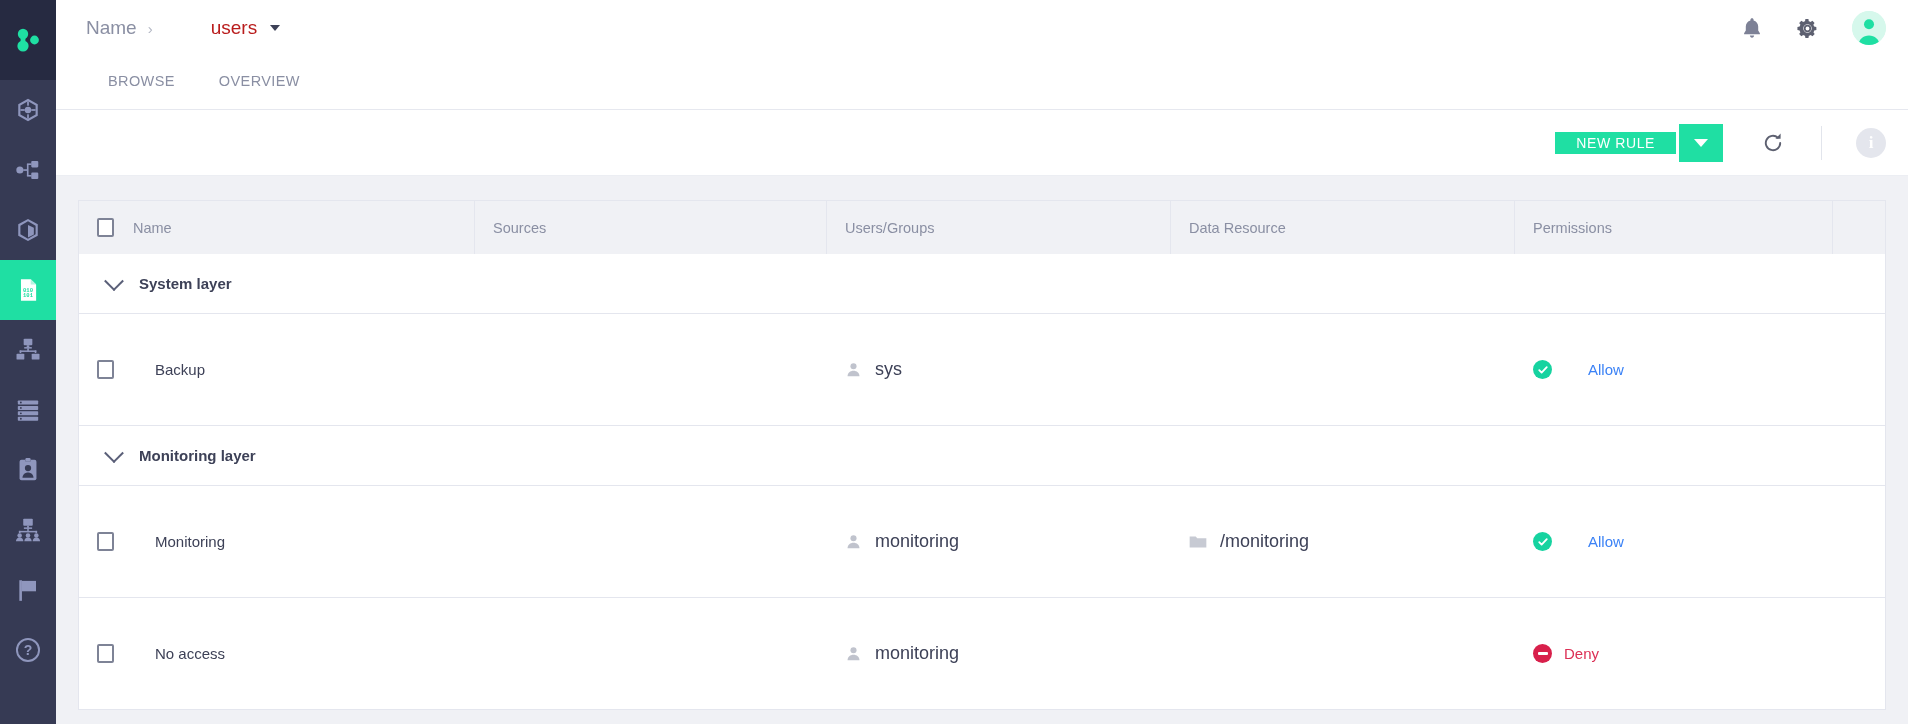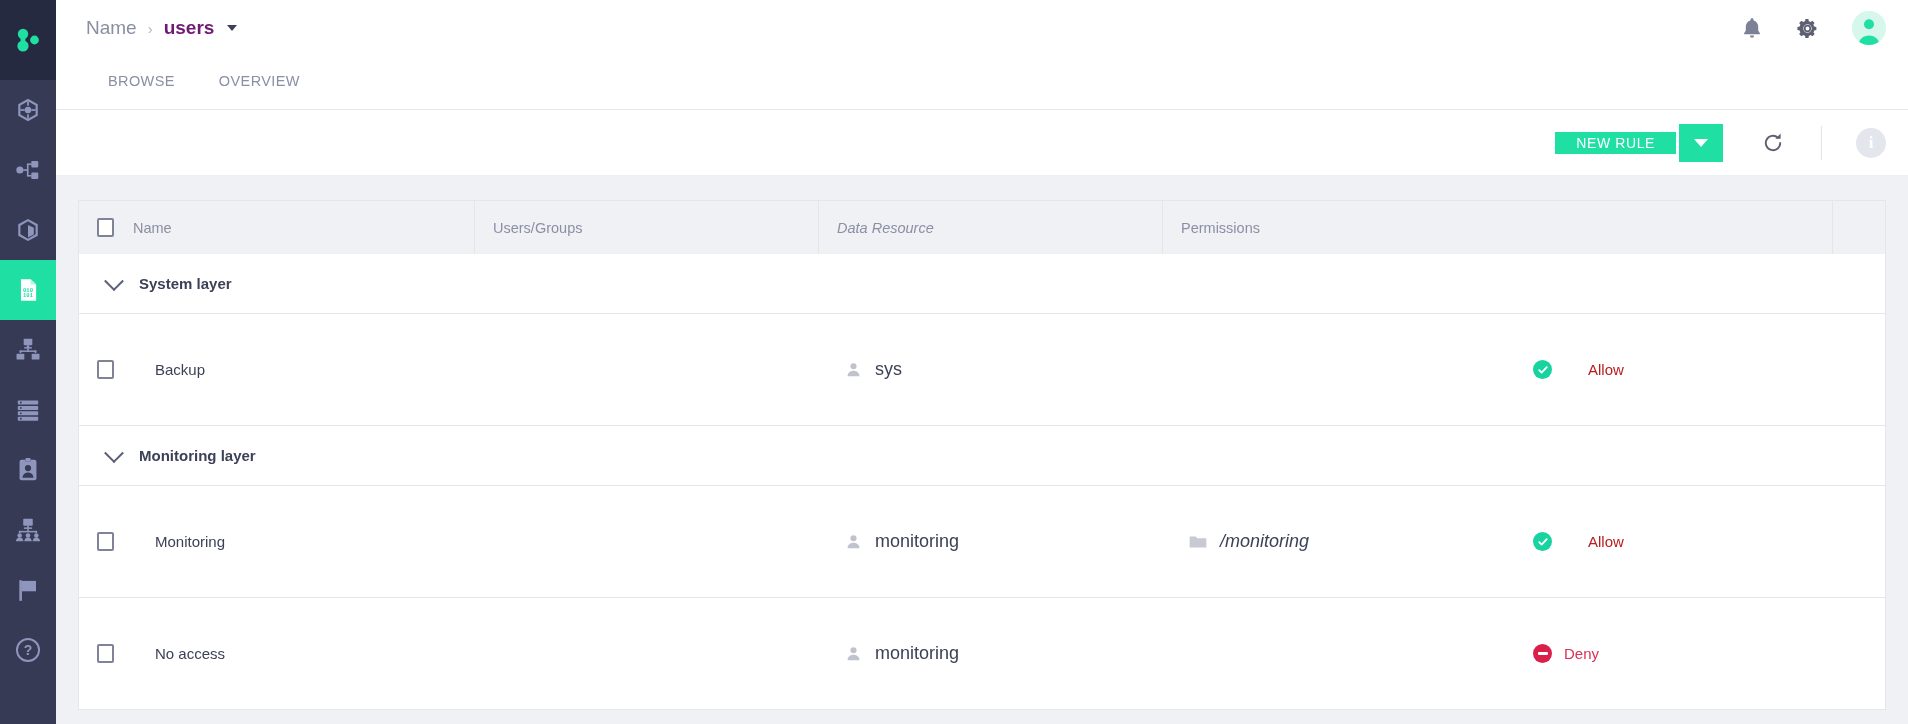--- a/index.html
+++ b/index.html
@@ -32,21 +32,21 @@
   
   .main { flex: 1 1 auto; height: 724px; background: #ffffff; display: flex; flex-direction: column; }
 
   .topbar {
     height: 56px; flex: 0 0 56px; display: flex; align-items: center;
     padding: 0 22px 0 30px; background: #fff;
   }
   .breadcrumb { display: flex; align-items: center; gap: 11px; font-size: 19px; }
   .bc-root { color: #8a8fa3; }
   .bc-sep { color: #b3b7c4; font-size: 15px; }
-  .bc-current { color: #701a75; font-weight: bold; }
+  .bc-current { color: #b91c1c; font-weight: normal; margin-left: 47px; }
   .bc-caret {
     width: 0; height: 0; margin-left: 2px;
     border-left: 5px solid transparent; border-right: 5px solid transparent;
     border-top: 6px solid #3d4157;
   }
   .topbar-spacer { flex: 1 1 auto; }
   .topbar-actions { display: flex; align-items: center; gap: 33px; }
   .icon-btn { cursor: pointer; display: flex; align-items: center; justify-content: center; }
   .avatar {
     width: 34px; height: 34px; border-radius: 50%;
@@ -102,21 +102,21 @@
     display: flex; align-items: center; height: 54px;
     background: #f0f1f5; border: 1px solid #e4e6ee; border-bottom: none;
   }
   .thead .cell { color: #8a8fa3; font-size: 14.5px; }
   .cell { padding: 0 18px; display: flex; align-items: center; height: 100%; }
 
   .c-check { flex: 0 0 36px; padding: 0 0 0 18px; }
   .c-name  { flex: 0 0 360px; border-right: 1px solid #e4e6ee; }
   .c-src   { flex: 0 0 352px; border-right: 1px solid #e4e6ee; }
   .c-users { flex: 0 0 344px; border-right: 1px solid #e4e6ee; }
-  .c-res   { flex: 0 0 344px; border-right: 1px solid #e4e6ee; font-style: italic; }
+  .c-res   { flex: 0 0 344px; border-right: 1px solid #e4e6ee; }
   .c-perm  { flex: 1 1 auto; border-right: 1px solid #e4e6ee; }
   .c-end   { flex: 0 0 52px; }
 
   .checkbox {
     width: 17px; height: 19px; border: 2px solid #7e8396; border-radius: 2px;
     background: #fff; cursor: pointer; flex: 0 0 auto;
   }
 
   .group-row {
     display: flex; align-items: center; height: 60px;
@@ -131,21 +131,21 @@
   .group-label { font-size: 15px; font-weight: bold; color: #3d4157; }
 
   .row {
     display: flex; align-items: center; height: 112px;
     background: #fff; border: 1px solid #e4e6ee; border-top: none;
   }
   .row .cell { border-right: none; }
   .row-name { font-size: 15px; color: #3d4157; margin-left: 22px; }
   .ug { display: flex; align-items: center; gap: 13px; font-size: 18px; color: #3d4157; }
   .perm { display: flex; align-items: center; gap: 12px; font-size: 15px; }
-  .perm.allow { color: #b91c1c; gap: 36px; }
+  .perm.allow { color: #3b82f6; gap: 36px; }
   .perm.deny { color: #dc3055; }
   .dot-allow, .dot-deny {
     width: 19px; height: 19px; border-radius: 50%;
     display: flex; align-items: center; justify-content: center; flex: 0 0 auto;
   }
   .dot-allow { background: #16d3a0; }
   .dot-deny { background: #d8204b; }
   .bar-deny { width: 10px; height: 2.5px; background: #fff; border-radius: 1px; }
 </style>
 </head>
@@ -326,20 +326,21 @@
     </div>
 
     <div class="table-area">
       <div class="table">
 
         <div class="thead">
           <div class="cell c-check">
             <span class="checkbox"></span>
           </div>
           <div class="cell c-name">Name</div>
+          <div class="cell c-src">Sources</div>
           <div class="cell c-users">Users/Groups</div>
           <div class="cell c-res">Data Resource</div>
           <div class="cell c-perm">Permissions</div>
           <div class="cell c-end"></div>
         </div>
 
         <div class="group-row">
           <span class="chev"></span>
           <span class="group-label">System layer</span>
         </div>

